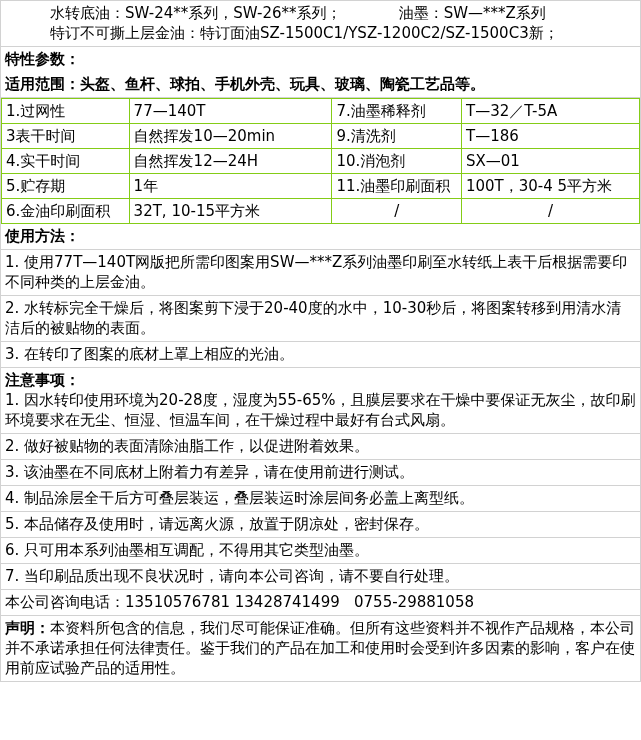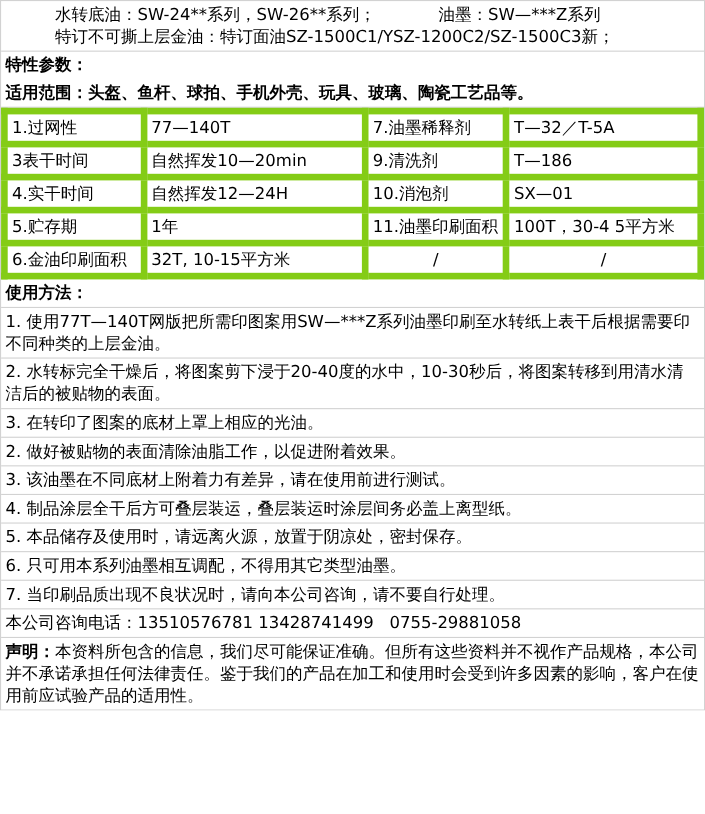--- a/index.html
+++ b/index.html
@@ -24,21 +24,21 @@
   .row.noborder { border-bottom: none; }
   .bold { font-weight: bold; }
   .pre { white-space: pre-wrap; }
   .indent { padding-left: 45px; }
   table.params {
     width: 100%;
     border-collapse: collapse;
     table-layout: fixed;
   }
   table.params td {
-    border: 6px solid #84cc16;
+    border: 1px solid #84cc16;
     padding: 2px 4px;
     line-height: 20px;
     overflow: hidden;
     white-space: pre-wrap;
     margin-left: 33px;
   }
   table.params td.center { text-align: center; }
 </style>
 </head>
 <body>
@@ -99,20 +99,24 @@
       </tbody>
   </table>
 
   <div class="row bold">
     <span>使用方法：</span>
   </div>
   <div class="row">1. 使用77T—140T网版把所需印图案用SW—***Z系列油墨印刷至水转纸上表干后根据需要印不同种类的上层金油。</div>
   <div class="row">2. 水转标完全干燥后，将图案剪下浸于20-40度的水中，10-30秒后，将图案转移到用清水清洁后的被贴物的表面。</div>
   <div class="row">3. 在转印了图案的底材上罩上相应的光油。</div>
 
+  <div class="row">
+    <div class="bold">注意事项：</div>
+    <div>1. 因水转印使用环境为20-28度，湿度为55-65%，且膜层要求在干燥中要保证无灰尘，故印刷环境要求在无尘、恒湿、恒温车间，在干燥过程中最好有台式风扇。</div>
+  </div>
   <div class="row">2. 做好被贴物的表面清除油脂工作，以促进附着效果。</div>
   <div class="row">3. 该油墨在不同底材上附着力有差异，请在使用前进行测试。</div>
   <div class="row">4. 制品涂层全干后方可叠层装运，叠层装运时涂层间务必盖上离型纸。</div>
   <div class="row">5. 本品储存及使用时，请远离火源，放置于阴凉处，密封保存。</div>
   <div class="row">6. 只可用本系列油墨相互调配，不得用其它类型油墨。</div>
   <div class="row">7. 当印刷品质出现不良状况时，请向本公司咨询，请不要自行处理。</div>
 
   <div class="row pre">本公司咨询电话：13510576781 13428741499   0755-29881058</div>
 
   <div class="row noborder">

